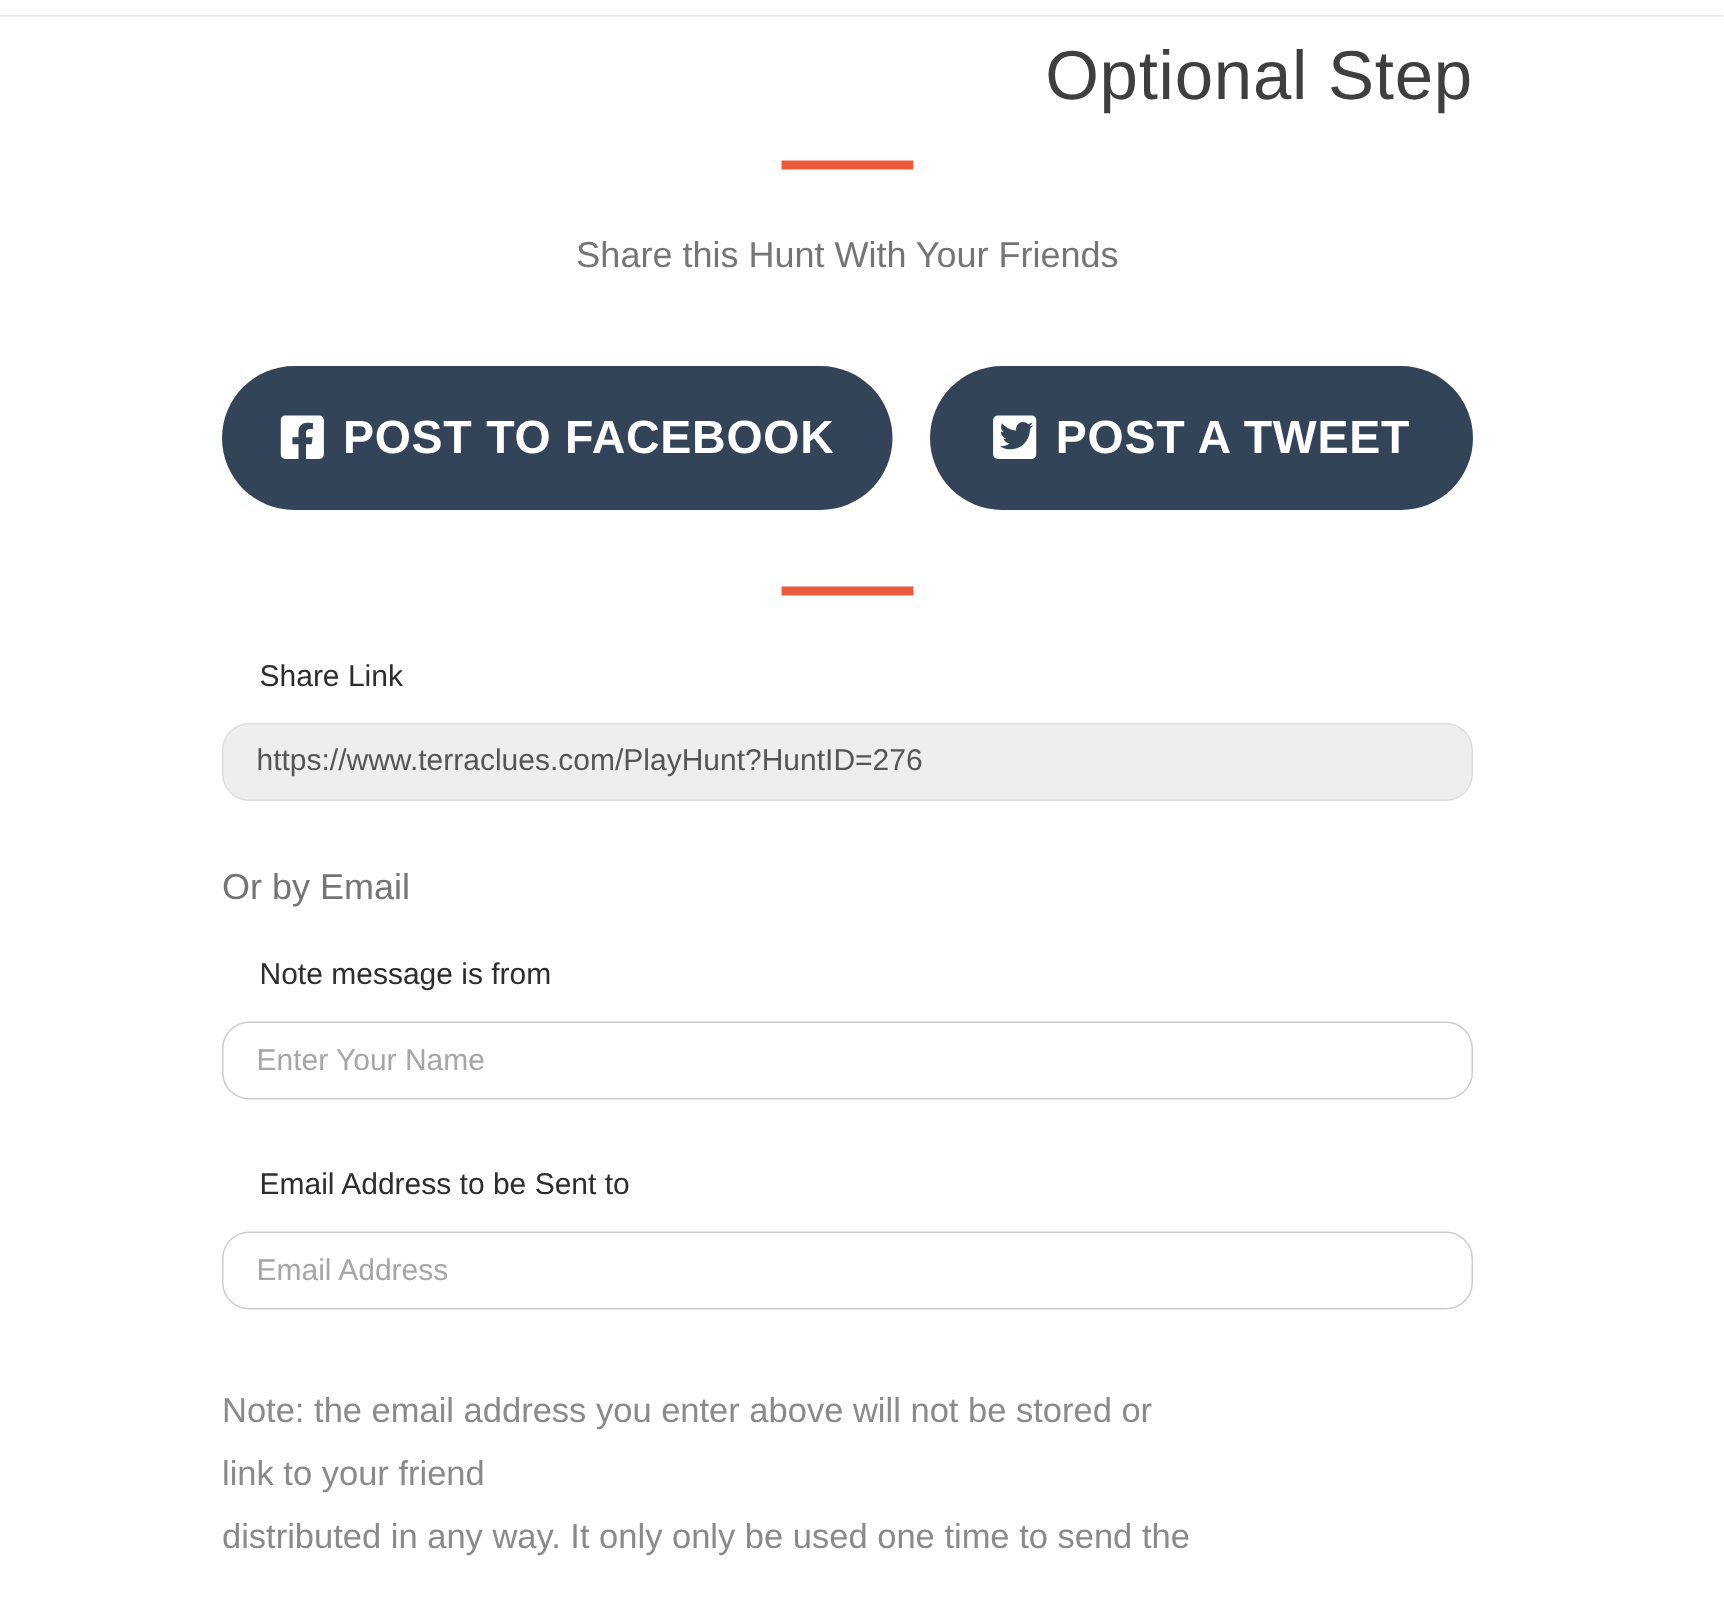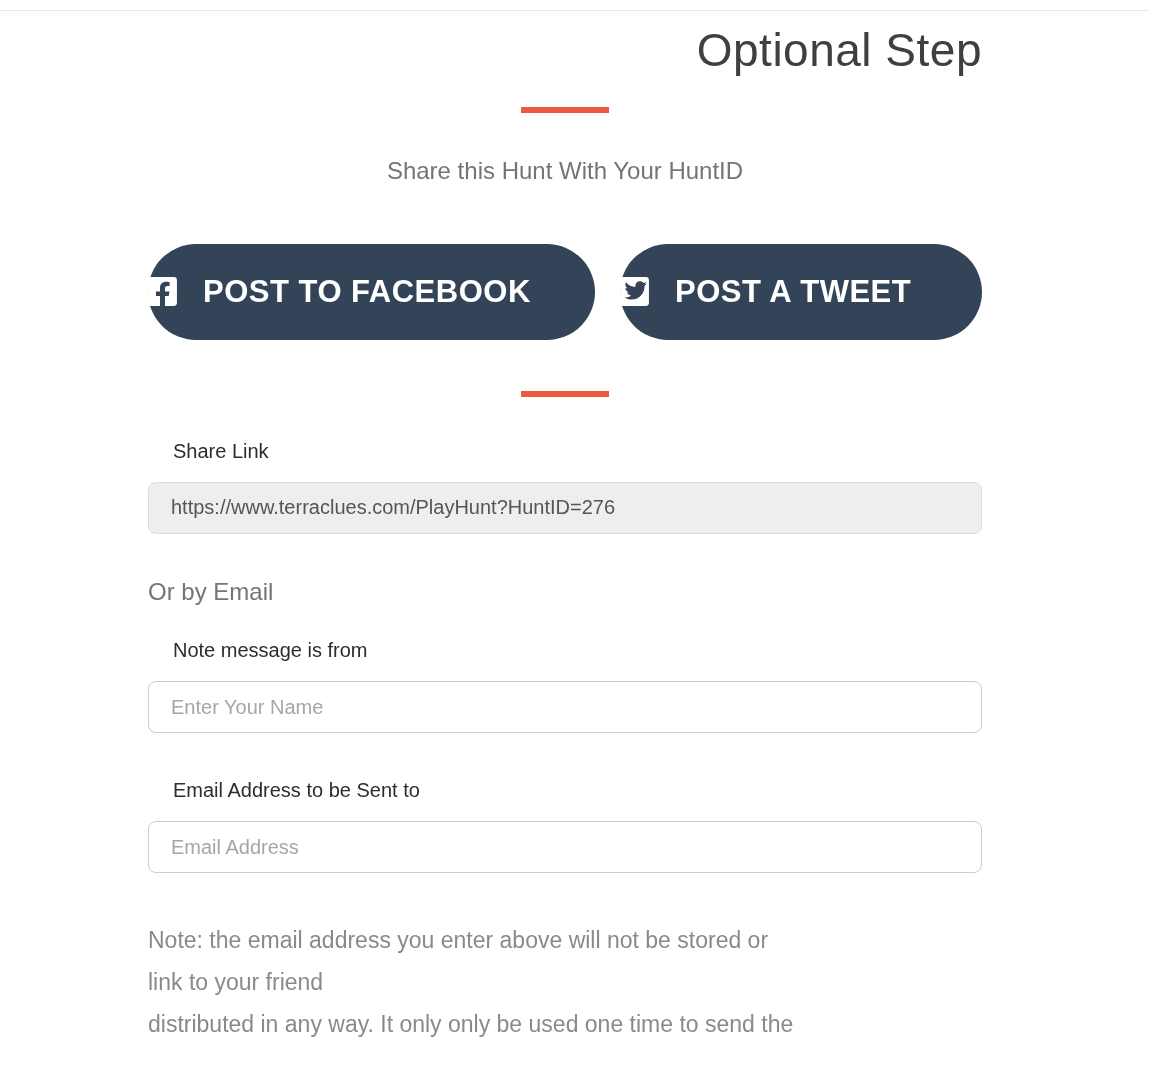--- a/index.html
+++ b/index.html
@@ -55,21 +55,22 @@
     border: none;
     border-radius: 48px;
     background: var(--button, #344458);
     color: #ffffff;
     font-family: inherit;
     font-weight: 700;
     font-size: 31px;
     letter-spacing: 0.5px;
     display: flex;
     align-items: center;
-    gap: 26px;
+    justify-content: center;
+    gap: 13px;
     cursor: pointer;
     padding: 0;
   }
   .share-btn.fb { width: 447px; }
   .share-btn.tw { width: 362px; }
   .share-btn .icon { display: flex; align-items: center; }
   .field-label {
     display: block;
     margin: 0 0 0 25px;
     font-size: 20px;
@@ -84,21 +85,21 @@
     display: block;
     width: 100%;
     height: 52px;
     margin-top: 19px;
     padding: 0 22px;
     font-family: inherit;
     font-size: 20px;
     color: var(--share-text, #555555);
     background: #ffffff;
     border: 1px solid var(--input-border, #cccccc);
-    border-radius: 8px;
+    border-radius: 18px;
     outline: none;
   }
   .text-input.share-link {
     background: var(--share-bg, #eeeeee);
     border-color: var(--share-border, #dddddd);
   }
   .text-input::placeholder { color: var(--placeholder, #a6a6a6); opacity: 1; }
   h2.or-email {
     margin: 44px 0 0 0;
     font-size: 24px;
@@ -118,21 +119,21 @@
 <body>
 
 <div class="top-line"></div>
 
 <div class="container">
 
   <h1 class="page-title">Optional Step</h1>
 
   <div class="accent-divider"></div>
 
-  <p class="subtitle">Share this Hunt With Your HuntID</p>
+  <p class="subtitle">Share this Hunt With Your Friends</p>
 
   <div class="btn-row">
     <button class="share-btn fb">
       <span class="icon">
         <svg width="29" height="33" viewBox="0 0 448 512" aria-hidden="true">
           <path fill="#ffffff" d="M400 32H48A48 48 0 0 0 0 80v352a48 48 0 0 0 48 48h137.25V327.69h-63V256h63v-54.64c0-62.15 37-96.48 93.67-96.48 27.14 0 55.52 4.84 55.52 4.84v61h-31.27c-30.81 0-40.42 19.12-40.42 38.73V256h68.78l-11 71.69h-57.78V480H400a48 48 0 0 0 48-48V80a48 48 0 0 0-48-48z"></path>
         </svg>
       </span>
       <span>POST TO FACEBOOK</span>
     </button>

